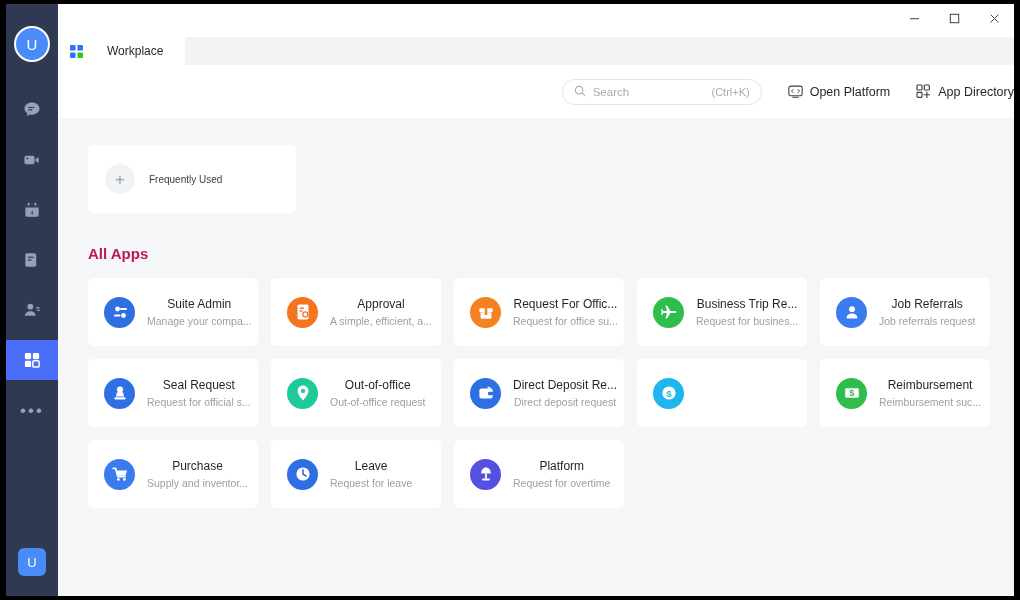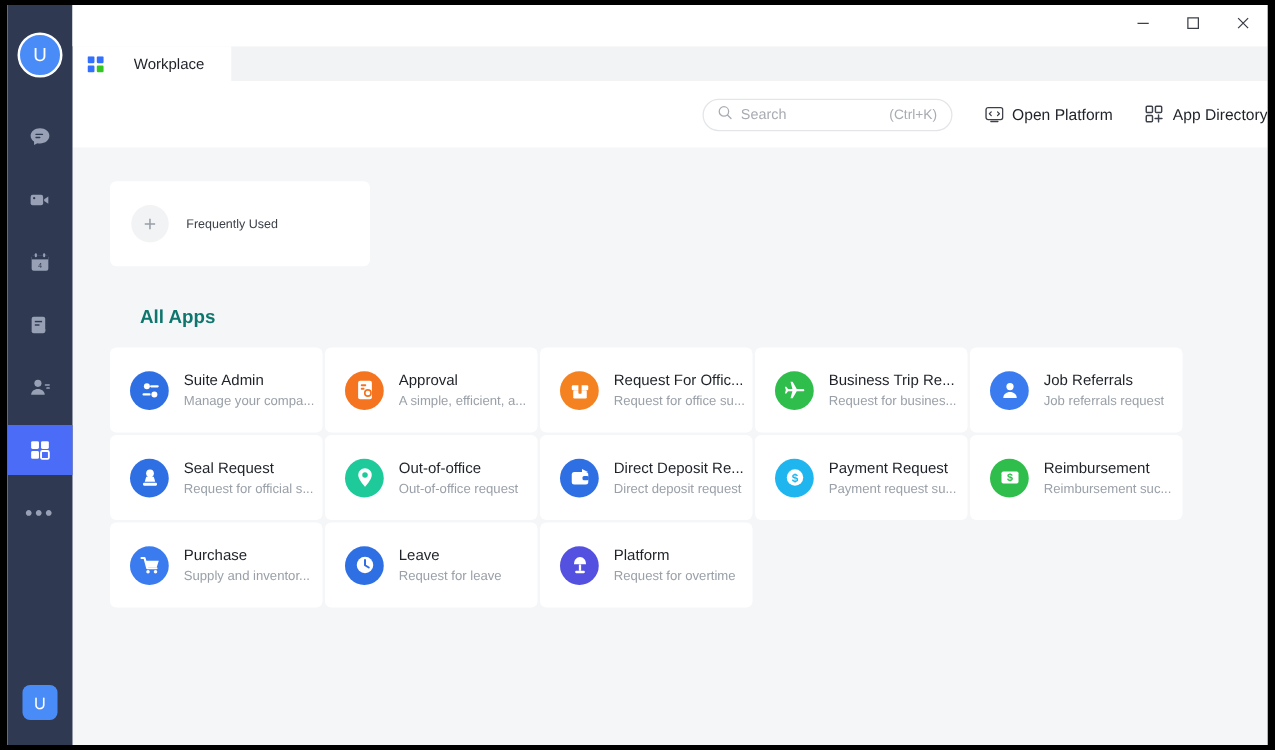--- a/index.html
+++ b/index.html
@@ -167,29 +167,29 @@
     background: #f2f3f5;
     display: flex; align-items: center; justify-content: center;
     color: #9aa0a8; font-size: 17px; line-height: 1;
   }
   .freq-label { font-size: 10px; color: #3c4049; }
 
   .section-title {
     margin-top: 32px;
     font-size: 15px;
     font-weight: bold;
-    color: #0f766e;
-    margin-left: 24px;
+    color: #be185d;
   }
 
   .grid {
     margin-top: 16px;
     display: grid;
     grid-template-columns: repeat(5, 170px);
-    gap: 2px;
+    gap: 13px;
+    text-align: center;
   }
   .app-card {
     height: 68px;
     background: #ffffff;
     border-radius: 5px;
     display: flex; align-items: center;
     padding-left: 16px;
     gap: 12px;
   }
   .app-icon {
@@ -476,24 +476,20 @@
               <div class="app-desc">Direct deposit request</div>
             </div>
           </div>
           <div class="app-card">
             <div class="app-icon" style="background: rgb(31, 182, 240);">
               <svg width="20" height="20" viewBox="0 0 20 20">
                 <circle cx="10" cy="10" r="6.6" fill="#ffffff"></circle>
                 <text x="10" y="13.6" font-size="9.4" font-weight="bold" text-anchor="middle" fill="#1fb6f0" font-family="Liberation Sans, sans-serif">$</text>
               </svg>
             </div>
-            <div class="app-text">
-              <div class="app-name">Payment Request</div>
-              <div class="app-desc">Payment request su...</div>
-            </div>
           </div>
           <div class="app-card">
             <div class="app-icon" style="background: rgb(47, 190, 75);">
               <svg width="20" height="20" viewBox="0 0 20 20">
                 <rect x="3.2" y="5.2" width="13.6" height="9.6" rx="1.4" fill="#ffffff"></rect>
                 <text x="10" y="13.1" font-size="8.6" font-weight="bold" text-anchor="middle" fill="#2fbe4b" font-family="Liberation Sans, sans-serif">$</text>
               </svg>
             </div>
             <div class="app-text">
               <div class="app-name">Reimbursement</div>

